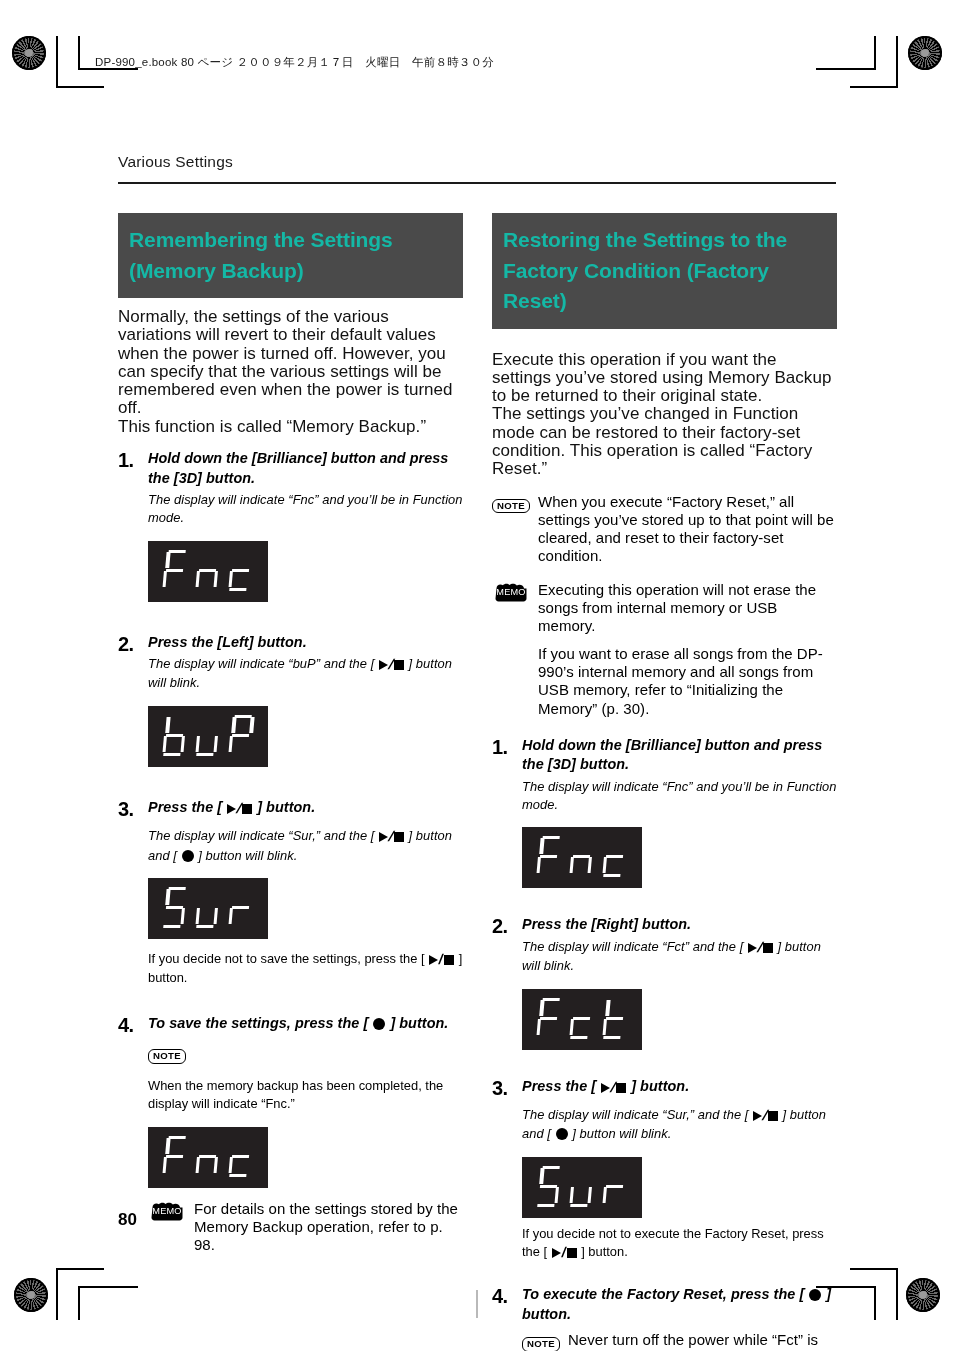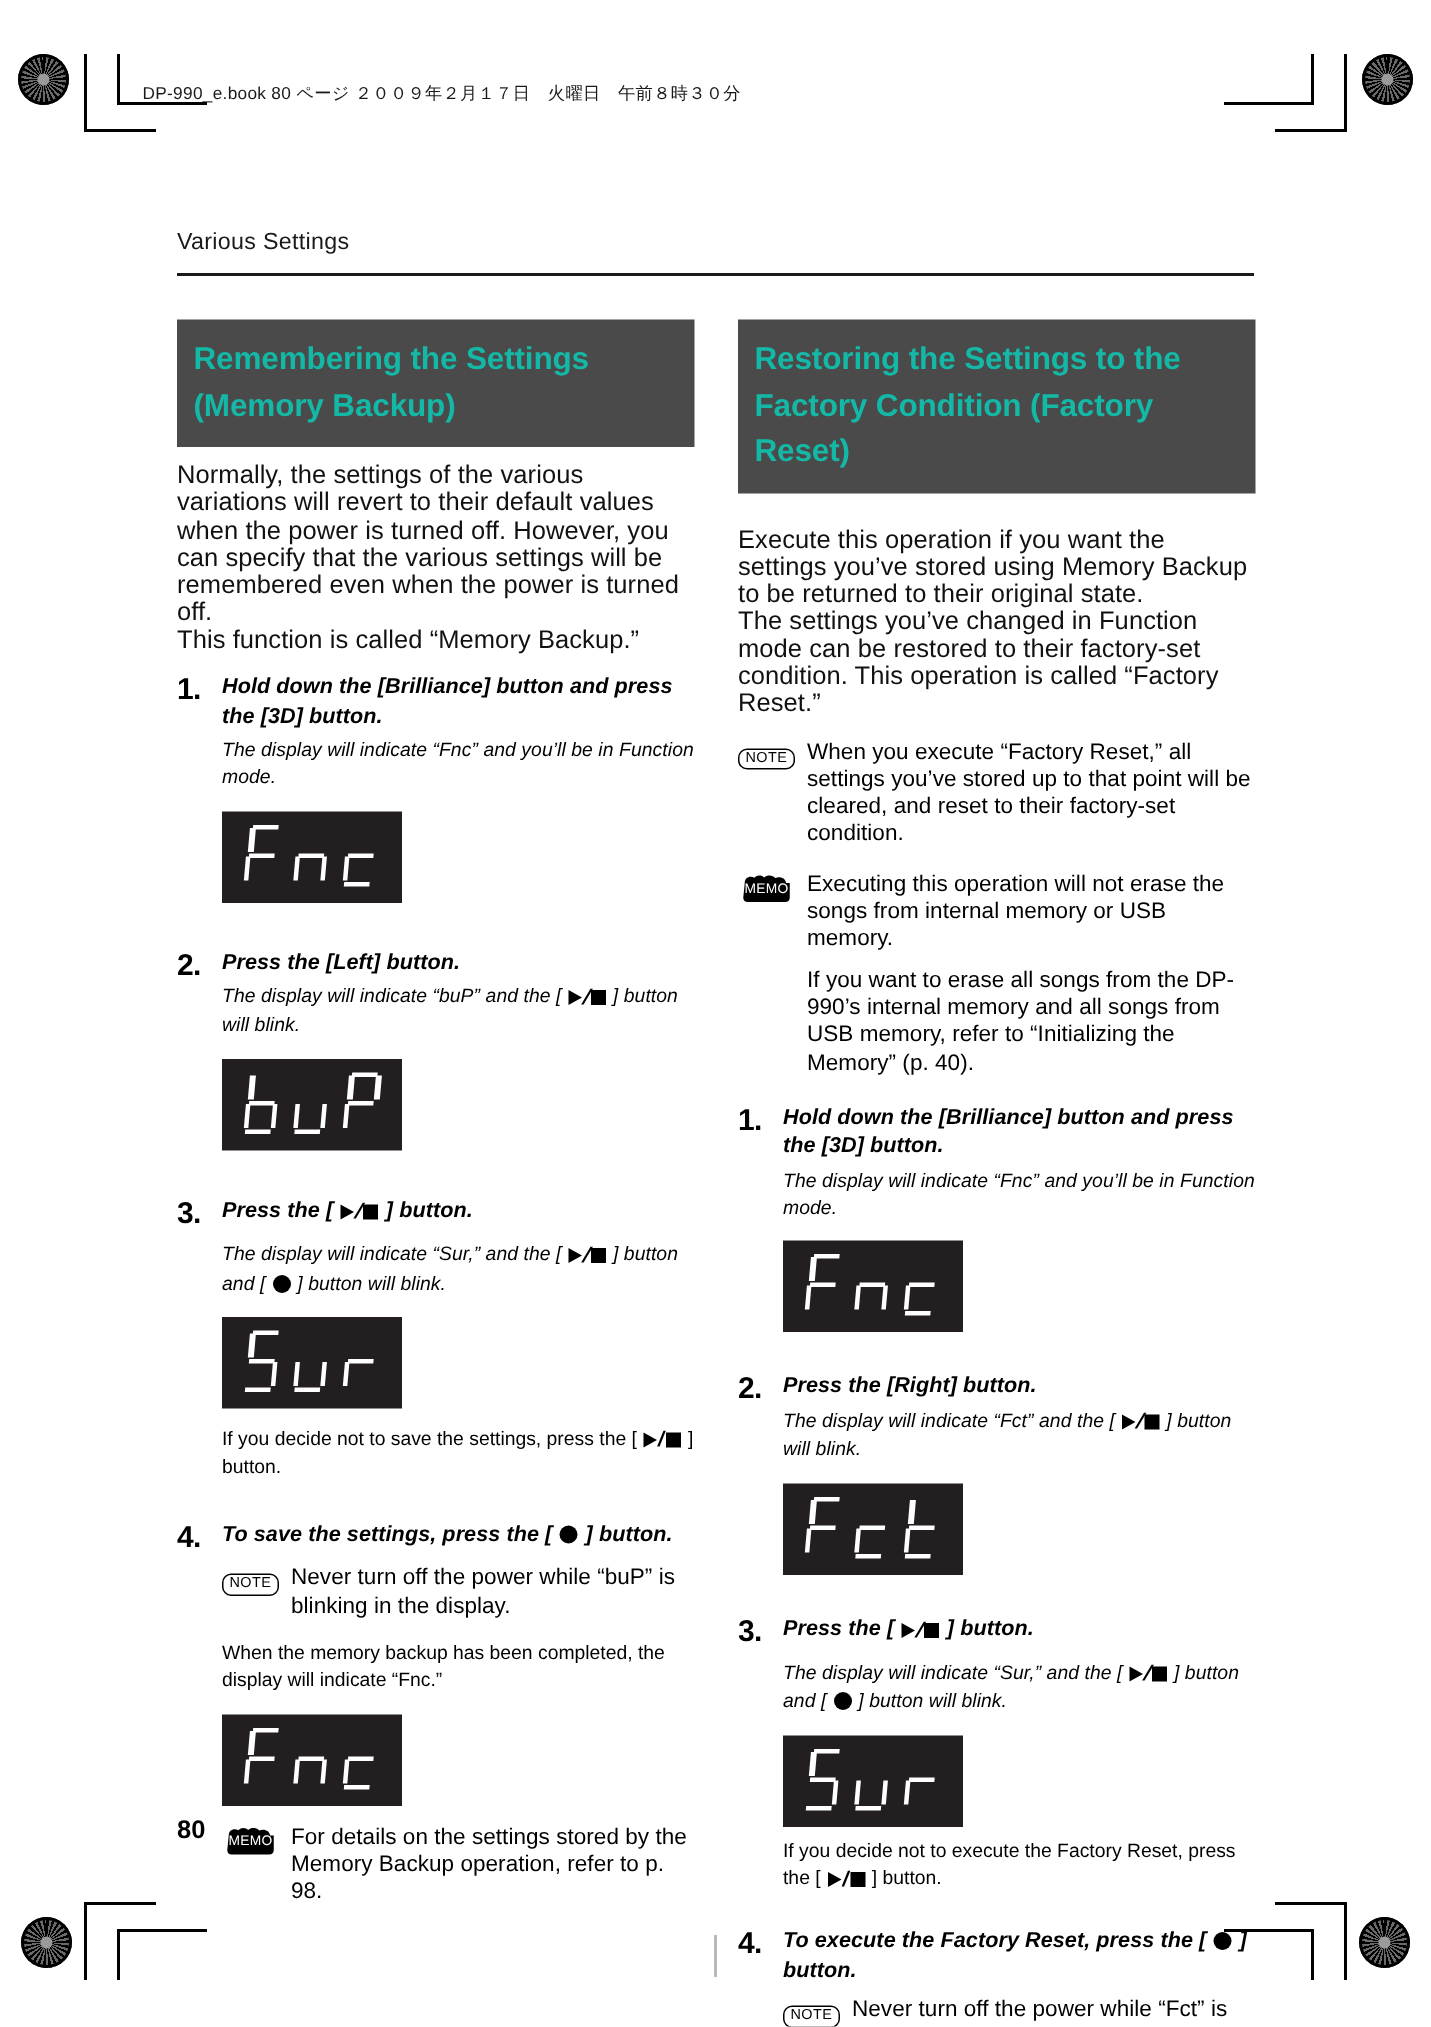--- a/index.html
+++ b/index.html
@@ -80,21 +80,21 @@
 
   
   .callout{display:flex;align-items:flex-start;margin-top:9px;}
   .callout.indent{margin-left:30px;}
   .callout-badge{flex:0 0 46px;width:46px;padding-top:2px;}
   .callout-text{flex:1 1 auto;font-size:15px;line-height:18.3px;letter-spacing:.03px;}
   .callout-text p{margin:0;}
   .callout-text p + p{margin-top:9px;}
 
   .badge-note{display:inline-block;border:1.6px solid #000;border-radius:6px;
-      font-size:9.6px;font-weight:normal;letter-spacing:.3px;padding:1px 4px 1.5px 4px;
+      font-size:9.6px;font-weight:bold;letter-spacing:.3px;padding:1px 4px 1.5px 4px;
       line-height:10px;color:#000;background:#fff;}
 
   .badge-memo{position:relative;display:inline-block;width:38px;height:19px;}
   .badge-memo .cloud{position:absolute;left:0;top:0;width:38px;height:19px;}
   .badge-memo .txt{position:absolute;left:0;top:4.5px;width:38px;text-align:center;
       font-size:9.2px;font-weight:normal;color:#fff;letter-spacing:.2px;line-height:10px;}
 
   .pagenum{position:absolute;left:118px;top:1210px;font-size:17px;font-weight:bold;}
 </style>
 </head>
@@ -276,23 +276,20 @@
           <span>To save the settings, press the [</span>
           <span class="g-rec"></span>
           <span>] button.</span>
         </div>
       </div>
     </div>
 
     <div class="callout indent" style="margin-top:7px;">
       <div class="callout-badge">
         <span class="badge-note">NOTE</span>
-      </div>
-      <div class="callout-text">
-        <p>Never turn off the power while “buP” is blinking in the display.</p>
       </div>
     </div>
 
     <div class="step-indent" style="margin-top:13px;font-size:12.9px;line-height:18.3px;">When the memory backup has been completed, the display will indicate “Fnc.”</div>
 
     <div class="lcd">
       <div class="lcd-inner">
           <div class="digit skew">
             <div class="seg sA"></div>
             <div class="seg sF"></div>
@@ -349,21 +346,21 @@
       <div class="callout-badge">
         <span class="badge-memo">
           <svg class="cloud" viewBox="0 0 38 19">
             <path d="M4.5 5.5 C4.5 2 8 0.5 11 2.2 C12.5 0.2 16 0.2 17.5 2 C19.5 0 23.5 0.4 24.8 2.4 C28 0.8 32 2.6 32 5.6 L34.5 5.6 L34.5 15.5 C34.5 17.2 33.2 18.4 31.5 18.4 L6.5 18.4 C4.8 18.4 3.5 17.2 3.5 15.5 Z" fill="#000"></path>
           </svg>
           <span class="txt">MEMO</span>
         </span>
       </div>
       <div class="callout-text">
         <p>Executing this operation will not erase the songs from internal memory or USB memory.</p>
-        <p>If you want to erase all songs from the DP-990’s internal memory and all songs from USB memory, refer to “Initializing the Memory” (p. 40).</p>
+        <p>If you want to erase all songs from the DP-990’s internal memory and all songs from USB memory, refer to “Initializing the Memory” (p. 30).</p>
       </div>
     </div>
 
     
     <div class="step" style="margin-top:18px;">
       <div class="step-num">1.</div>
       <div class="step-body">
         <div class="step-title">Hold down the [Brilliance] button and press the [3D] button.</div>
         <div class="step-desc">The display will indicate “Fnc” and you’ll be in Function mode.</div>
       </div>

